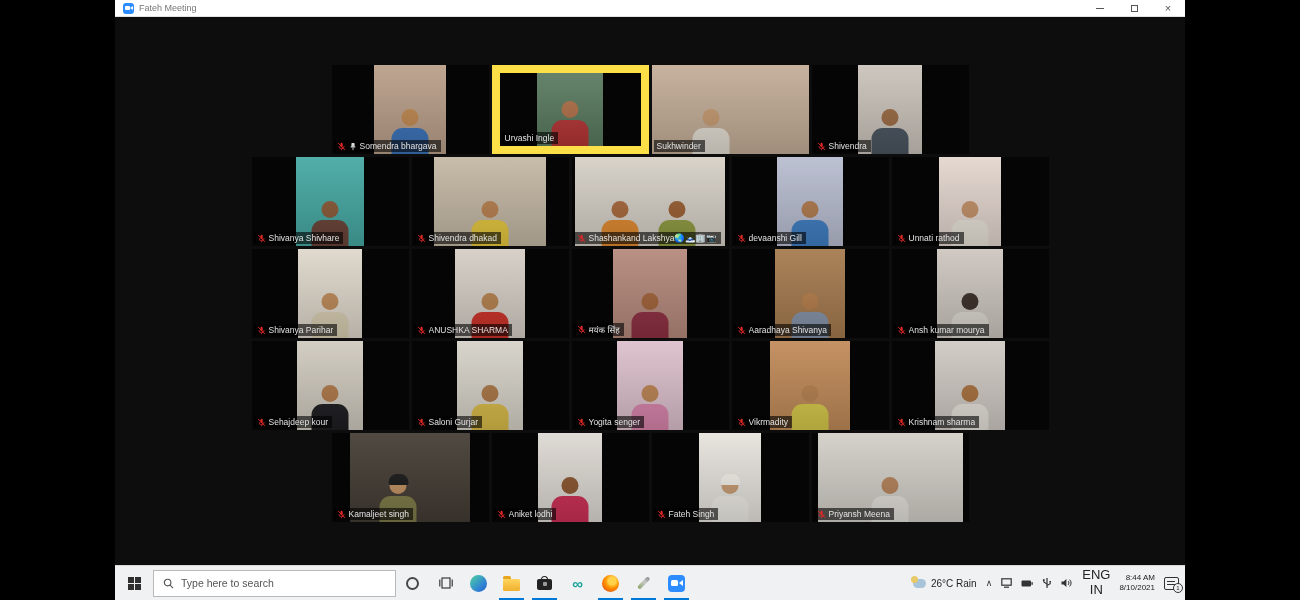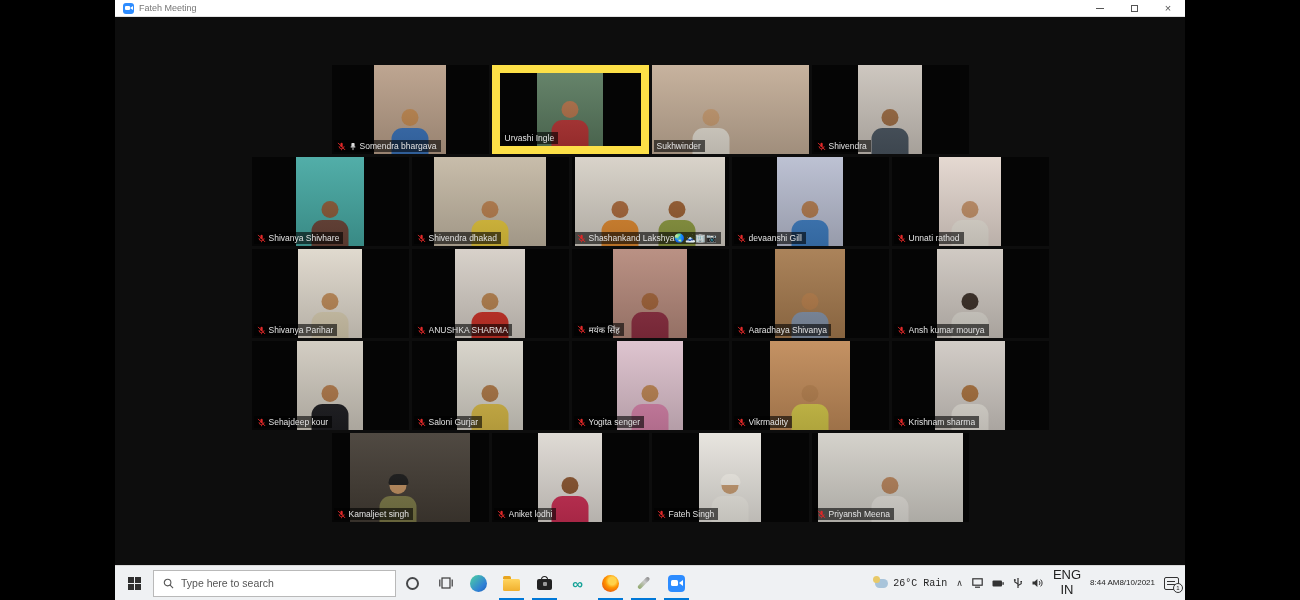--- a/index.html
+++ b/index.html
@@ -58,29 +58,29 @@
   .bag-ic::after{content:"";position:absolute;left:5.5px;top:3px;width:4px;height:4px;background:#9a9a9a;border-radius:1px;}
   .inf-ic{font-size:15px;font-weight:bold;color:#17a398;line-height:1;}
   .fx-ic{width:17px;height:17px;border-radius:50%;background:radial-gradient(circle at 60% 35%,#ffd24a 0 25%,#ff9500 45%,#e8590c 80%,#c43a08);}
   .pencil-ic{width:15px;height:3.5px;background:linear-gradient(90deg,#8fa86a,#c9c9c9 60%,#8a8a8a);transform:rotate(-45deg);border-radius:2px;}
   .zoomapp-ic{width:17px;height:17px;border-radius:4px;background:#2d8cff;position:relative;}
   .zoomapp-ic::before{content:"";position:absolute;left:3px;top:5.5px;width:7px;height:6px;background:#fff;border-radius:1.5px;}
   .zoomapp-ic::after{content:"";position:absolute;right:2px;top:5.5px;border-top:3px solid transparent;border-bottom:3px solid transparent;border-right:4px solid #fff;}
   .cortana-ic{width:13px;height:13px;border:2px solid #46484a;border-radius:50%;box-sizing:border-box;}
 
   .tb-tray{margin-left:auto;display:flex;align-items:center;gap:9px;padding-right:6px;}
-  .weather{display:flex;align-items:center;gap:5px;font-family:Liberation Mono, monospace;}
+  .weather{display:flex;align-items:center;gap:5px;}
   .weather-ic{width:13px;height:9px;background:#a8c4da;border-radius:5px;position:relative;}
   .weather-ic::before{content:"";position:absolute;left:-2px;top:-3px;width:7px;height:7px;border-radius:50%;background:#e8c968;}
   .weather span{font-size:10px;color:#1f1f1f;}
   .chevron{font-size:9px;color:#333;}
   .tray-glyph{display:flex;align-items:center;justify-content:center;}
   .lang{display:flex;flex-direction:column;align-items:center;line-height:1.15;}
   .lang span{font-size:13px;color:#222;}
-  .clock{display:flex;align-items:flex-end;line-height:1.2;text-align:right;}
+  .clock{display:flex;flex-direction:column;align-items:flex-end;line-height:1.2;text-align:right;}
   .clock span{font-size:8px;color:#222;}
   .action-ic{position:relative;width:15px;height:13px;border:1.4px solid #333;border-radius:2px;box-sizing:border-box;}
   .action-ic::before{content:"";position:absolute;left:2px;top:3px;width:8px;height:1.2px;background:#333;box-shadow:0 3px 0 #333;}
   .badge{position:absolute;right:-5px;bottom:-4px;width:8px;height:8px;border:1px solid #333;border-radius:50%;background:#eff1f3;
     font-size:6px;color:#222;display:flex;align-items:center;justify-content:center;line-height:1;}
 </style>
 </head>
 <body>
 
 <div class="screen">

